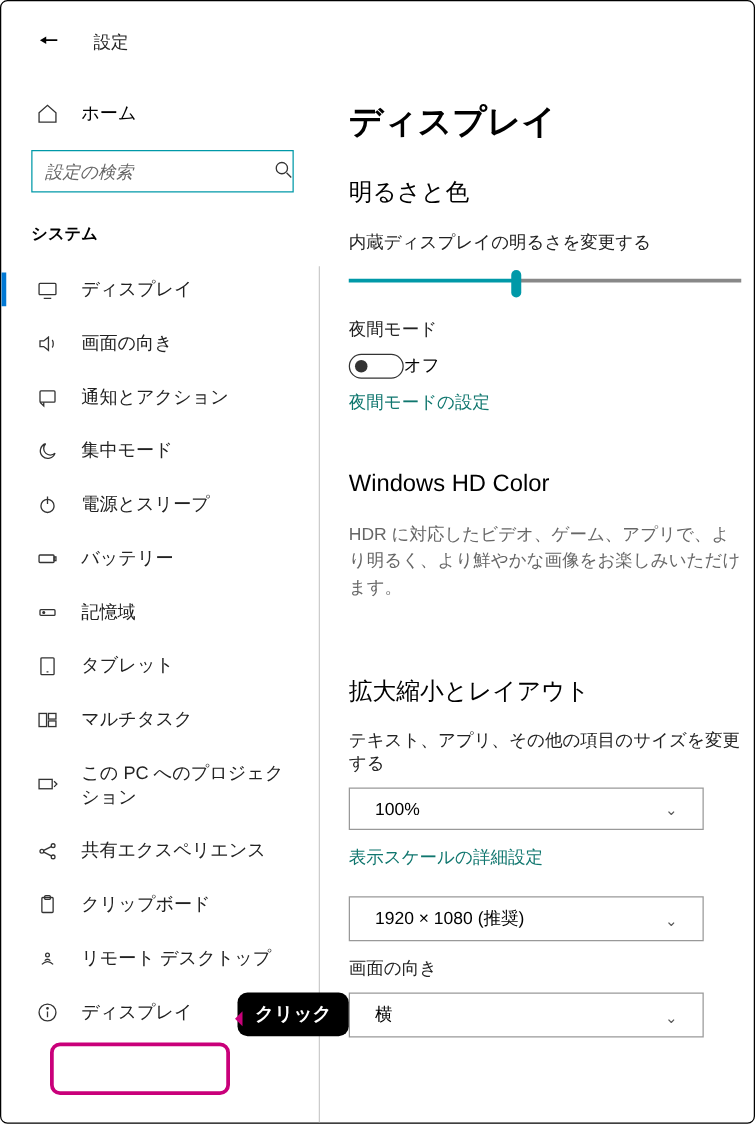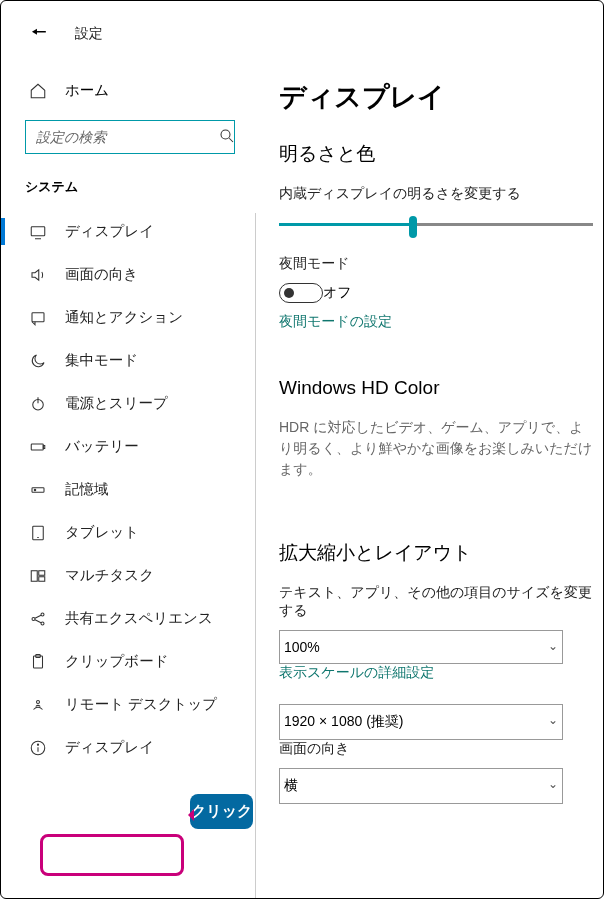--- a/index.html
+++ b/index.html
@@ -150,42 +150,42 @@
       left: 4px; top: 3.5px;
       width: 10px; height: 10px;
       background: #333;
       border-radius: 50%;
     }
     .link { color: #0f766e; font-size: 14px; cursor: pointer; margin-bottom: 6px; display:inline-block; }
     .spacer-lg { height: 32px; }
     .desc { font-size: 14px; color: #666; line-height: 1.5; margin-bottom: 20px; }
     .select {
       border: 1px solid #999;
-      padding: 8px 4px;
+      padding: 8px 20px;
       display: flex;
       justify-content: space-between;
-      align-items: flex-start;
+      align-items: flex-end;
       cursor: pointer;
-      margin-bottom: 0;
+      margin-bottom: 13px;
       width: 284px;
       font-size: 14px;
     }
     .chev { font-size: 12px; color: #555; }
     .highlight-box {
       position: absolute;
       border: 3px solid #c9007a;
       border-radius: 8px;
     }
     .click-badge {
       position: absolute;
-      background: #0369a1;
+      background: #000000;
       color: #fff;
       font-size: 15px;
       font-weight: 600;
-      padding: 8px 1px;
+      padding: 8px 14px;
       border-radius: 8px;
     }
     .click-badge::after {
       content: "";
       position: absolute;
       left: -8px;
       bottom: 8px;
       border: 6px solid transparent;
       border-right-color: #c9007a;
     }
@@ -300,20 +300,29 @@
               <rect x="3" y="5" width="8" height="14"></rect>
               <rect x="13" y="5" width="8" height="6"></rect>
               <rect x="13" y="13" width="8" height="6"></rect>
             </svg>
           </span>
         <span>マルチタスク</span>
       </div>
       <div class="nav-item">
         <span class="ico">
             <svg viewBox="0 0 24 24">
+              <rect x="3" y="6" width="14" height="10"></rect>
+              <path d="M19 8l3 3-3 3"></path>
+            </svg>
+          </span>
+        <span>この PC へのプロジェクション</span>
+      </div>
+      <div class="nav-item">
+        <span class="ico">
+            <svg viewBox="0 0 24 24">
               <circle cx="6" cy="12" r="2"></circle>
               <circle cx="18" cy="6" r="2"></circle>
               <circle cx="18" cy="18" r="2"></circle>
               <line x1="8" y1="11" x2="16" y2="7"></line>
               <line x1="8" y1="13" x2="16" y2="17"></line>
             </svg>
           </span>
         <span>共有エクスペリエンス</span>
       </div>
       <div class="nav-item">

